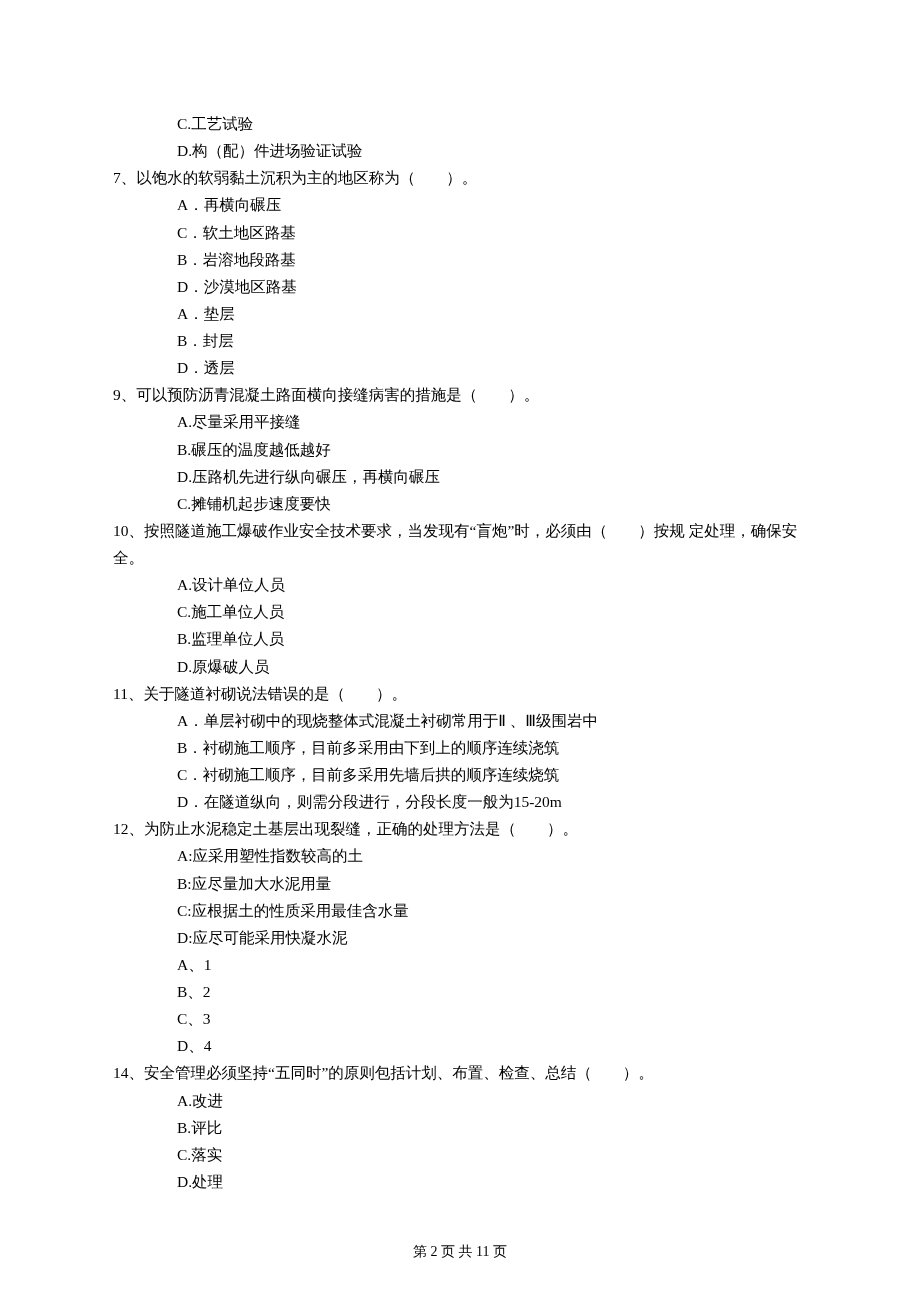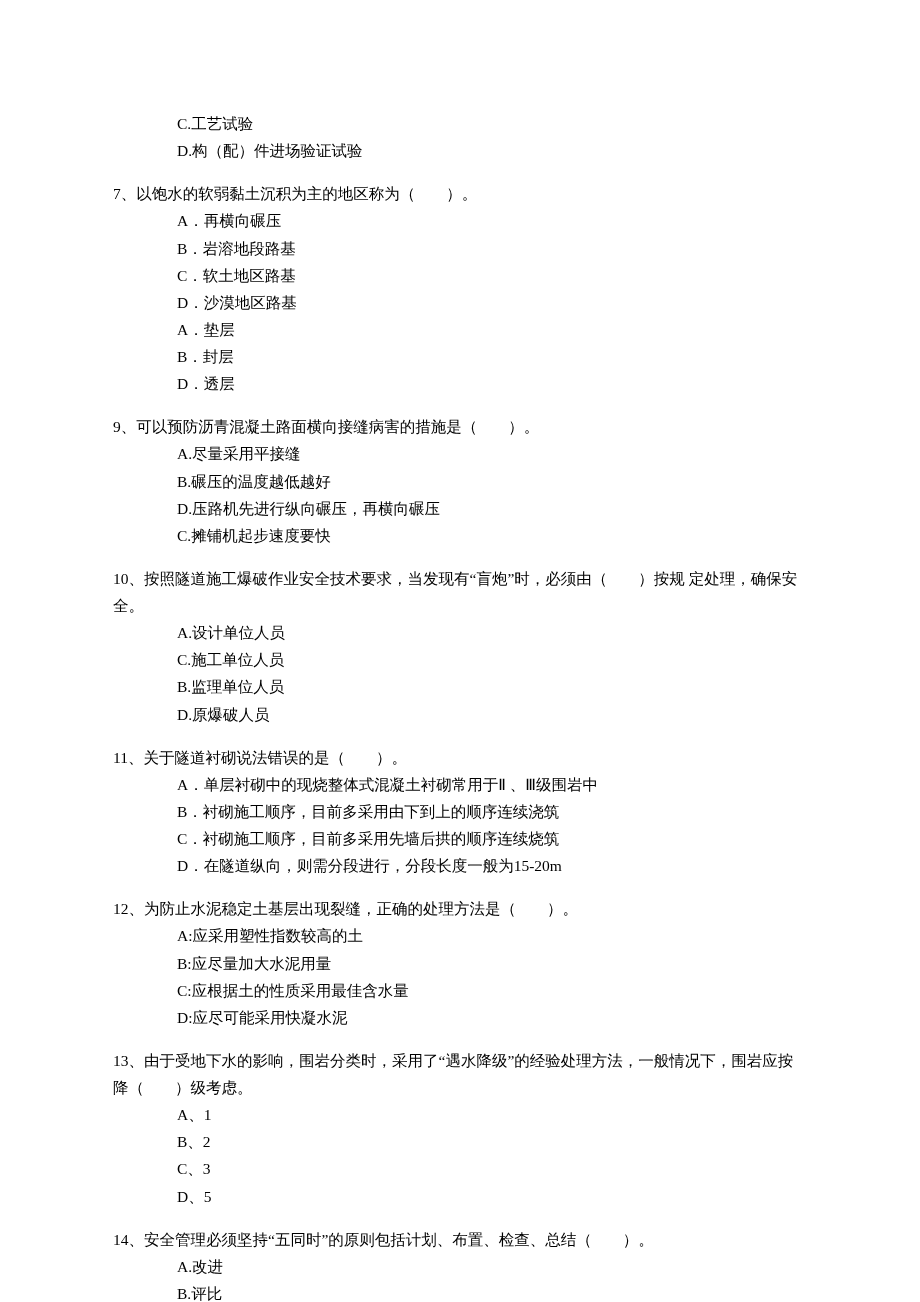--- a/index.html
+++ b/index.html
@@ -16,43 +16,42 @@
     padding: 110px 113px 60px 113px;
     box-sizing: border-box;
     min-height: 1302px;
     position: relative;
   }
   .opt {
     padding-left: 64px;
   }
   .q {
     padding-left: 0;
-    margin-top: 16px;
   }
   .footer {
     position: absolute;
     bottom: 38px;
     left: 0;
     width: 920px;
     text-align: center;
     font-size: 14px;
   }
 </style>
 </head>
 <body>
 
 <div class="page">
 
   <div class="opt">C.工艺试验</div>
   <div class="opt">D.构（配）件进场验证试验</div>
 
   <div class="q"><span>7</span>、<span>以饱水的软弱黏土沉积为主的地区称为（　　）。</span></div>
   <div class="opt">A．再横向碾压</div>
+  <div class="opt">C．软土地区路基</div>
   <div class="opt">B．岩溶地段路基</div>
-  <div class="opt">C．软土地区路基</div>
   <div class="opt">D．沙漠地区路基</div>
 
   <div class="opt">A．垫层</div>
   <div class="opt">B．封层</div>
   <div class="opt">D．透层</div>
 
   <div class="q"><span>9</span>、<span>可以预防沥青混凝土路面横向接缝病害的措施是（　　）。</span></div>
   <div class="opt">A.尽量采用平接缝</div>
   <div class="opt">B.碾压的温度越低越好</div>
   <div class="opt">D.压路机先进行纵向碾压，再横向碾压</div>
@@ -69,25 +68,24 @@
   <div class="opt">B．衬砌施工顺序，目前多采用由下到上的顺序连续浇筑</div>
   <div class="opt">C．衬砌施工顺序，目前多采用先墙后拱的顺序连续烧筑</div>
   <div class="opt">D．在隧道纵向，则需分段进行，分段长度一般为15-20m</div>
 
   <div class="q"><span>12</span>、<span>为防止水泥稳定土基层出现裂缝，正确的处理方法是（　　）。</span></div>
   <div class="opt">A:应采用塑性指数较高的土</div>
   <div class="opt">B:应尽量加大水泥用量</div>
   <div class="opt">C:应根据土的性质采用最佳含水量</div>
   <div class="opt">D:应尽可能采用快凝水泥</div>
 
-  <div class="q"><span>13</span>、<span>由于受地下水的影响，围岩分类时，采用了“遇水降级”的经验处理方法，一般情况下，围岩应按降（　　）级考虑。</span></div>
   <div class="opt">A、1</div>
   <div class="opt">B、2</div>
   <div class="opt">C、3</div>
-  <div class="opt">D、5</div>
+  <div class="opt">D、4</div>
 
   <div class="q"><span>14</span>、<span>安全管理必须坚持“五同时”的原则包括计划、布置、检查、总结（　　）。</span></div>
   <div class="opt">A.改进</div>
   <div class="opt">B.评比</div>
   <div class="opt">C.落实</div>
   <div class="opt">D.处理</div>
 
   <div class="footer">第 2 页 共 11 页</div>
 </div>
 

